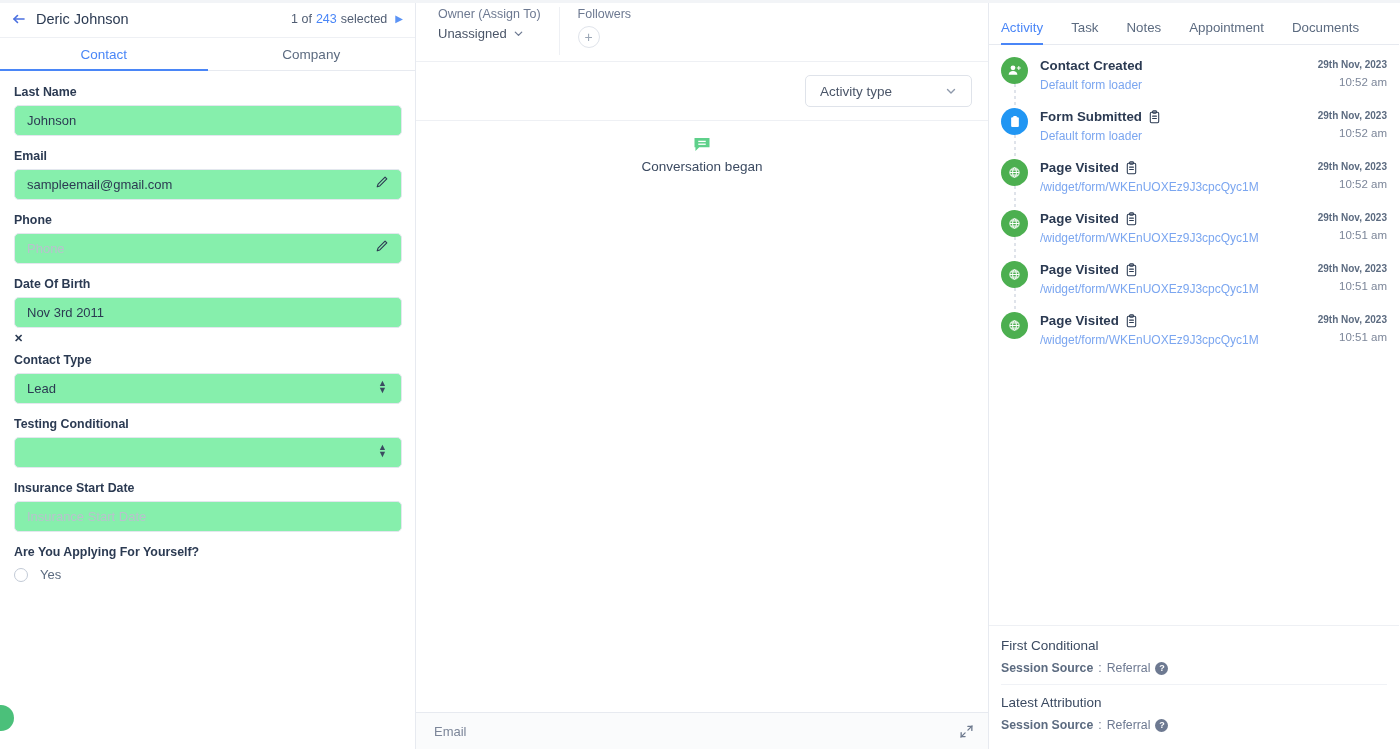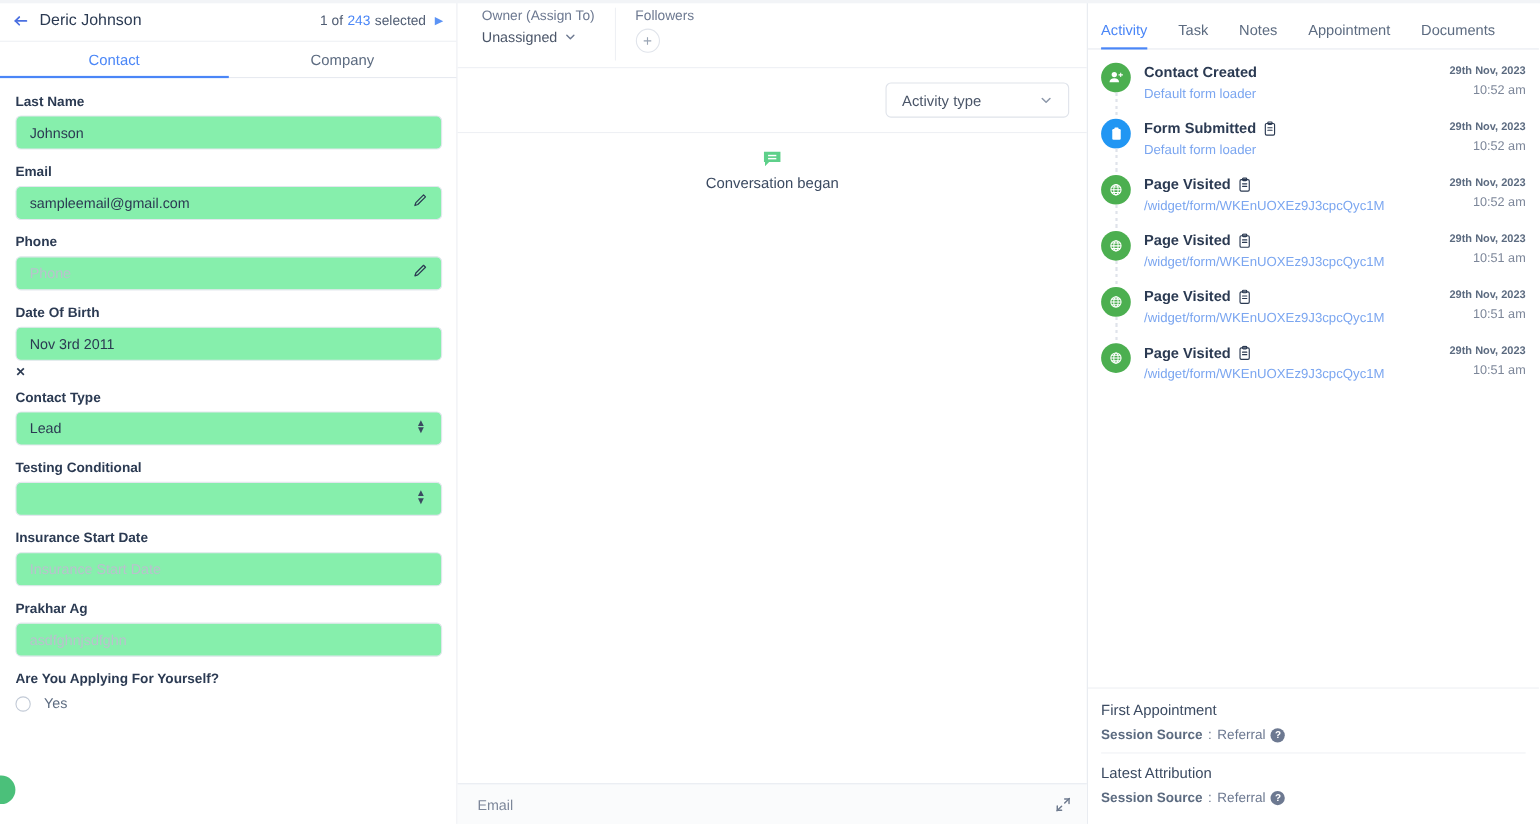--- a/index.html
+++ b/index.html
@@ -553,24 +553,20 @@
           <span>▲</span>
             <span>▼</span>
         </span>
       </div>
 
       <div class="field">
         <label class="field-label">Insurance Start Date</label>
         <input class="field-input plain" placeholder="Insurance Start Date" style="">
       </div>
 
-      <div class="field">
-        <label class="field-label">Prakhar Ag</label>
-        <input class="field-input plain" placeholder="asdfghnjsdfghn" style="">
-      </div>
 
       <div class="field">
         <label class="field-label">Are You Applying For Yourself?</label>
         <div class="radio-row">
           <span class="radio-circle"></span>
           <span class="radio-label">Yes</span>
         </div>
       </div>
 
     </div>
@@ -800,21 +796,21 @@
         <div class="tl-meta">
           <div class="tl-date">29th Nov, 2023</div>
           <div class="tl-time">10:51 am</div>
         </div>
       </div>
 
     </div>
 
     <div class="attribution">
       <div class="attr-block">
-        <div class="attr-title">First Appointment</div>
+        <div class="attr-title">First Conditional</div>
         <div class="attr-row">
           <span class="attr-key">Session Source</span>
             <span>:</span>
           <span>Referral</span>
           <span class="help-icon">?</span>
         </div>
       </div>
       <div class="attr-block">
         <div class="attr-title">Latest Attribution</div>
         <div class="attr-row">

